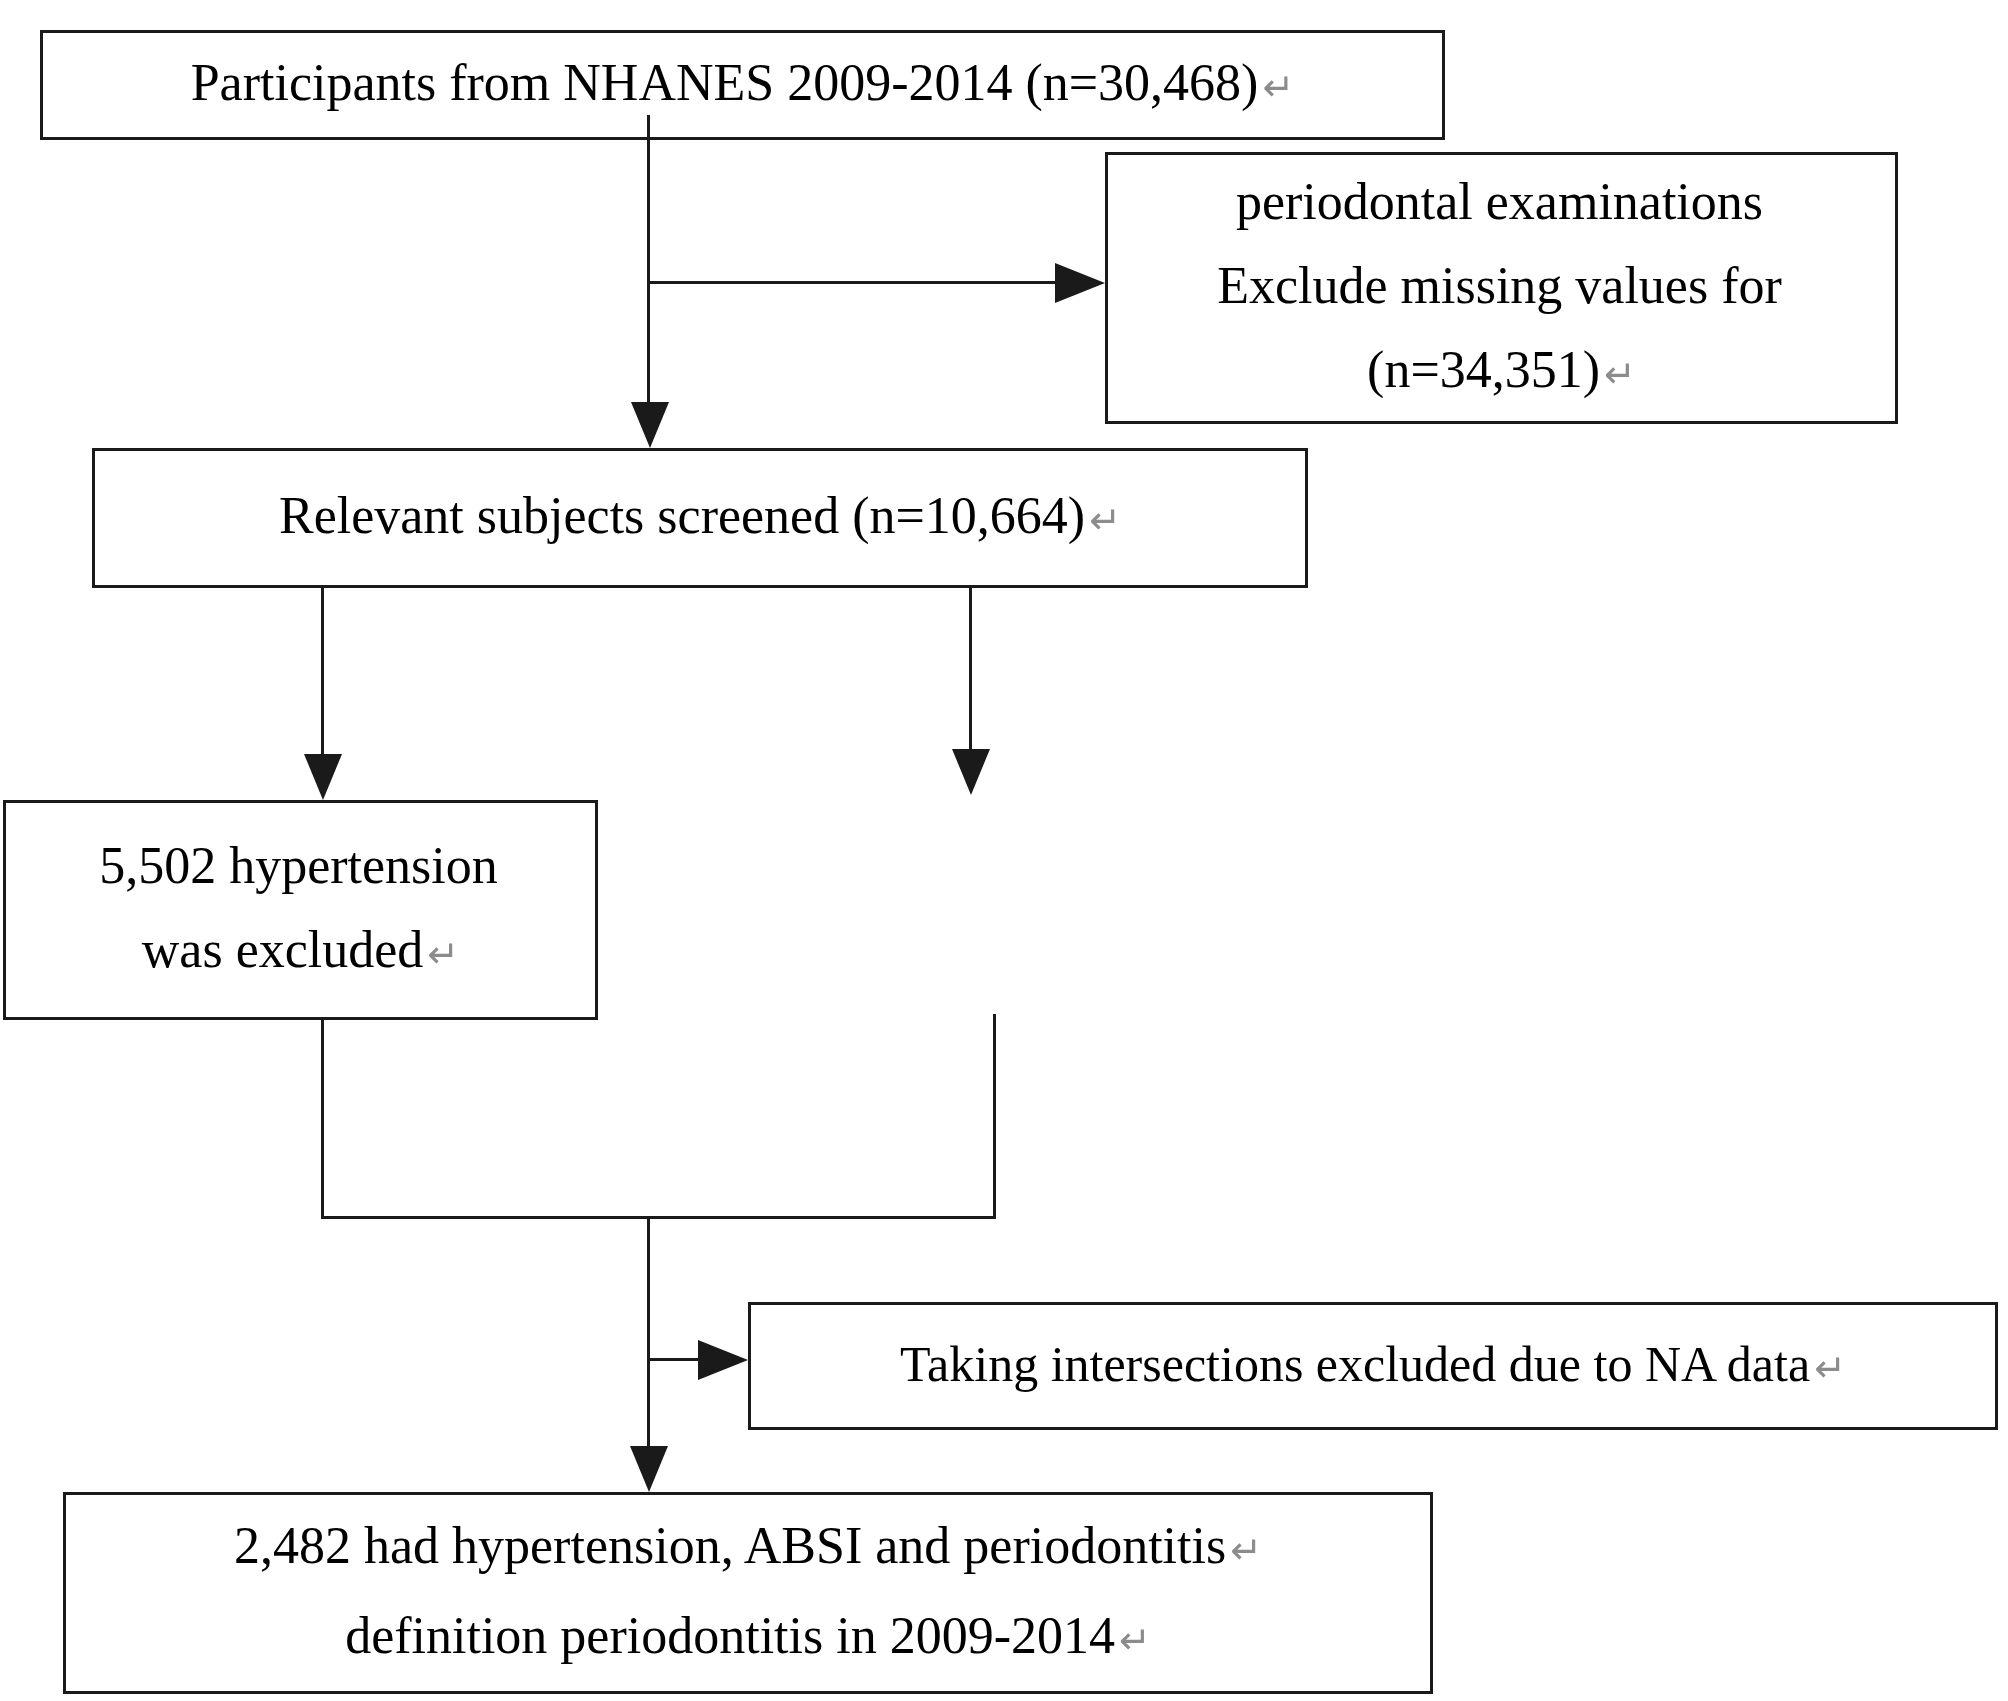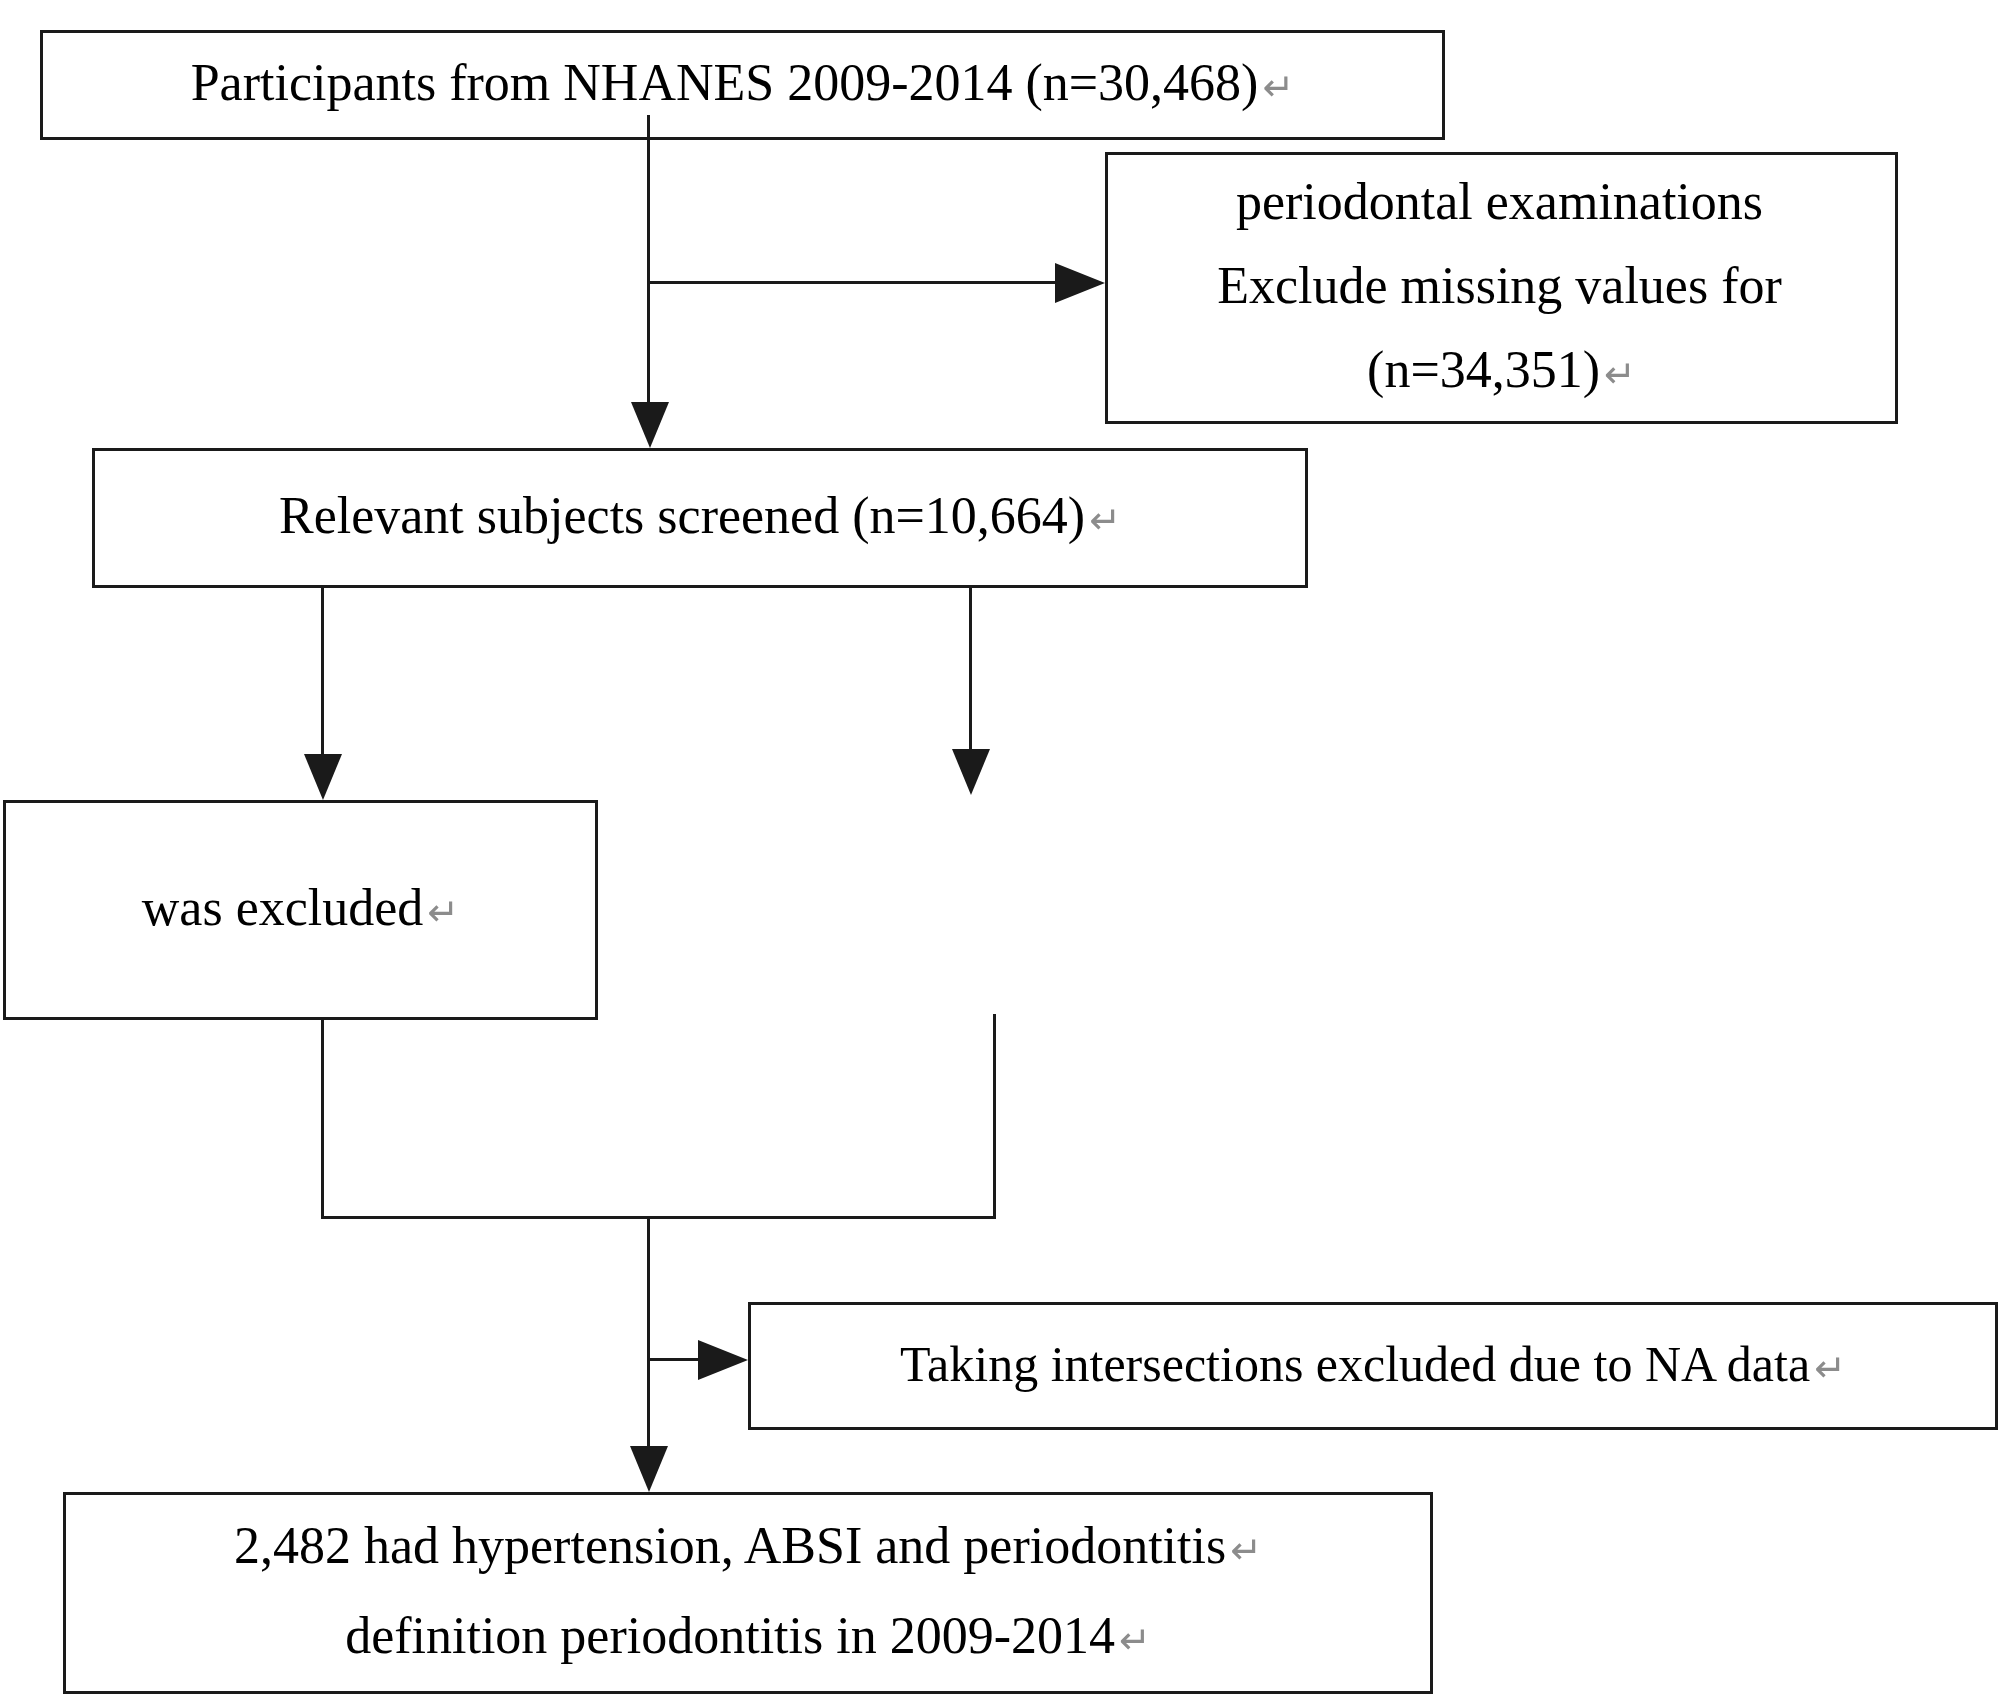--- a/index.html
+++ b/index.html
@@ -89,20 +89,21 @@
     <div class="txtline"><span>periodontal examinations</span><span class="mark"></span></div>
     <div class="txtline"><span>Exclude missing values for</span><span class="mark"></span></div>
     <div class="txtline"><span>(n=34,351)</span><span class="mark">↵</span></div>
   </div>
 
   <div class="box" id="box-screened">
     <div class="txtline"><span>Relevant subjects screened (n=10,664)</span><span class="mark">↵</span></div>
   </div>
 
   <div class="box" id="box-hypertension">
+    <div class="txtline"><span>5,502 hypertension</span><span class="mark"></span></div>
     <div class="txtline"><span>was excluded</span><span class="mark">↵</span></div>
   </div>
 
 
   <div class="box" id="box-intersections">
     <div class="txtline"><span>Taking intersections excluded due to NA data</span><span class="mark">↵</span></div>
   </div>
 
   <div class="box" id="box-final">
     <div class="txtline"><span>2,482 had hypertension, ABSI and periodontitis</span><span class="mark">↵</span></div>

